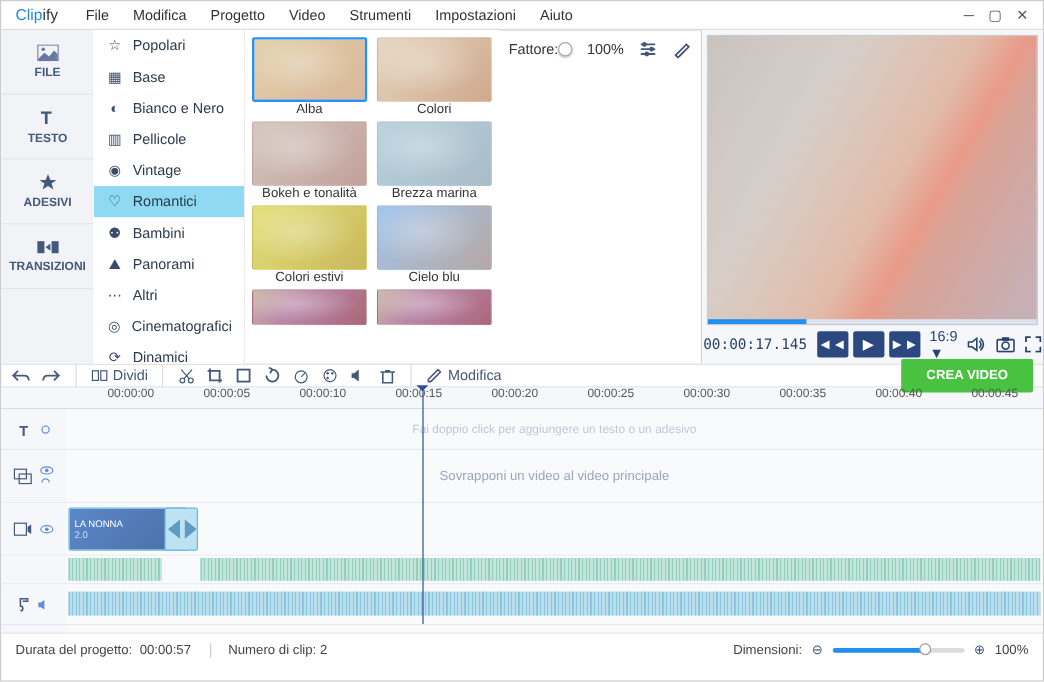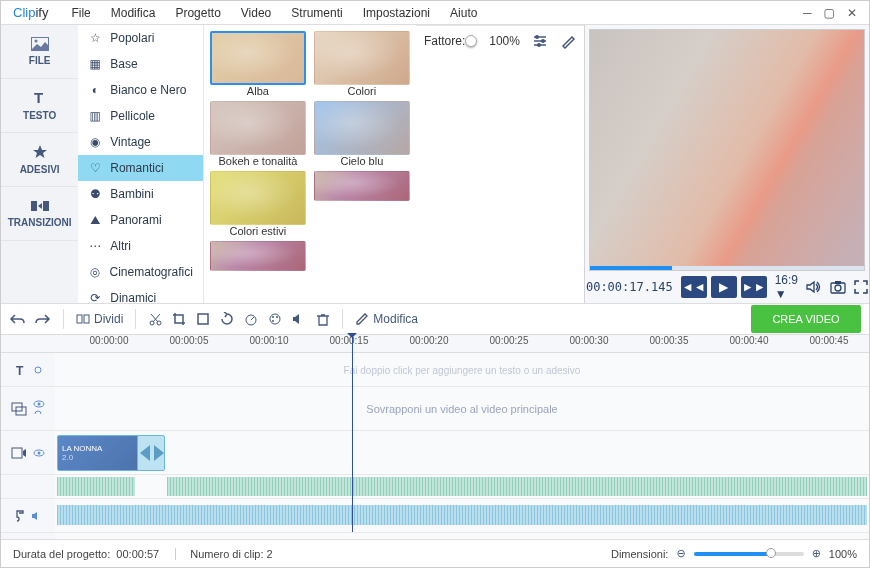--- a/index.html
+++ b/index.html
@@ -36,24 +36,24 @@
 .icon-btn { color: #44587c; cursor: pointer; display: inline-flex; }
 
 .preview { flex: 1; display: flex; flex-direction: column; background: #f6f7fa; }
 .preview-img { flex: 1; margin: 4px 4px 0 4px; background: linear-gradient(120deg,#c9c3c0 0%, #d6cec8 30%, #e2bba9 55%, #e99b88 65%, #d8a296 70%, #c6b0b6 95%); border: 1px solid #ccc; position: relative; }
 .preview-controls { height: 32px; display: flex; align-items: center; padding: 0 1px; gap: 8px; color: #29416b; font-size: 12px; }
 .prog { flex: 0 0 100%; position: absolute; bottom: 0; left: 0; right: 0; height: 4px; background: #dbe3ee; }
 .prog .f { height: 100%; background: #1f90f1; width: 30%; }
 .pc-btn { width: 26px; height: 22px; background: #2b4880; color: #fff; display: inline-flex; align-items: center; justify-content: center; cursor: pointer; border-radius: 2px; }
 .pc-btns { display: flex; gap: 4px; margin-left: auto; }
 
-.toolbar { height: 32px; border-top: 1px solid #ddd; border-bottom: 1px solid #ddd; display: flex; align-items: center; padding: 0 8px; gap: 12px; }
+.toolbar { height: 20px; border-top: 1px solid #ddd; border-bottom: 1px solid #ddd; display: flex; align-items: center; padding: 0 8px; gap: 12px; }
 .tb-sep { width: 1px; height: 20px; background: #ddd; }
 .tb-group { display: flex; gap: 10px; align-items: center; }
-.crea { margin-left: auto; background: #49c141; color: #fff; width: 110px; height: 28px; display: flex; align-items: center; justify-content: center; font-weight: normal; font-size: 11px; cursor: pointer; border-radius: 2px; }
+.crea { margin-left: auto; background: #49c141; color: #fff; width: 110px; height: 28px; display: flex; align-items: center; justify-content: center; font-weight: bold; font-size: 11px; cursor: pointer; border-radius: 2px; }
 
 .timeline { height: 204px; display: flex; flex-direction: column; background: #f6f7fa; }
 .ruler { height: 18px; display: flex; border-bottom: 1px solid #ddd; font-size: 10px; color: #555; position: relative; justify-content: center; }
 .ruler-track { flex: 1; position: relative; margin-left: 54px; }
 .ruler-tick { position: absolute; top: 0; transform: translateX(-50%); }
 .playhead { position: absolute; top: 0; bottom: -180px; width: 1px; background: #2e4f9c; z-index: 5; }
 .playhead::before { content: ""; position: absolute; top: -2px; left: -5px; border: 5px solid transparent; border-top-color: #2e4f9c; }
 .tracks { flex: 1; overflow: hidden; }
 .track { display: flex; height: 34px; border-bottom: 1px solid #e8e8e8; align-items: stretch; }
 .track.big { height: 44px; }
@@ -183,26 +183,30 @@
           </div>
           <div class="eff-item">
             <div class="thumb" style="background:linear-gradient(135deg,#e6d6c1,#cfa88b)"></div>
             <div>Colori</div>
           </div>
           <div class="eff-item">
             <div class="thumb" style="background:linear-gradient(135deg,#d4c7c0,#c2a199)"></div>
             <div>Bokeh e tonalità</div>
           </div>
           <div class="eff-item">
+            <div class="thumb" style="background:linear-gradient(135deg,#b8d2de,#a9bcc8)"></div>
+            <div>Brezza marina</div>
+          </div>
+          <div class="eff-item">
+            <div class="thumb" style="background:linear-gradient(135deg,#e4e07b,#c9b85c)"></div>
+            <div>Colori estivi</div>
+          </div>
+          <div class="eff-item">
             <div class="thumb" style="background:linear-gradient(135deg,#a2c6ee,#b6a7a3)"></div>
             <div>Cielo blu</div>
-          </div>
-          <div class="eff-item">
-            <div class="thumb" style="background:linear-gradient(135deg,#e4e07b,#c9b85c)"></div>
-            <div>Colori estivi</div>
           </div>
           <div class="eff-item">
             <div class="thumb" style="height:30px"></div>
           </div>
           <div class="eff-item">
             <div class="thumb" style="height:30px"></div>
           </div>
         </div>
       </div>
     <div class="eff-bar">

